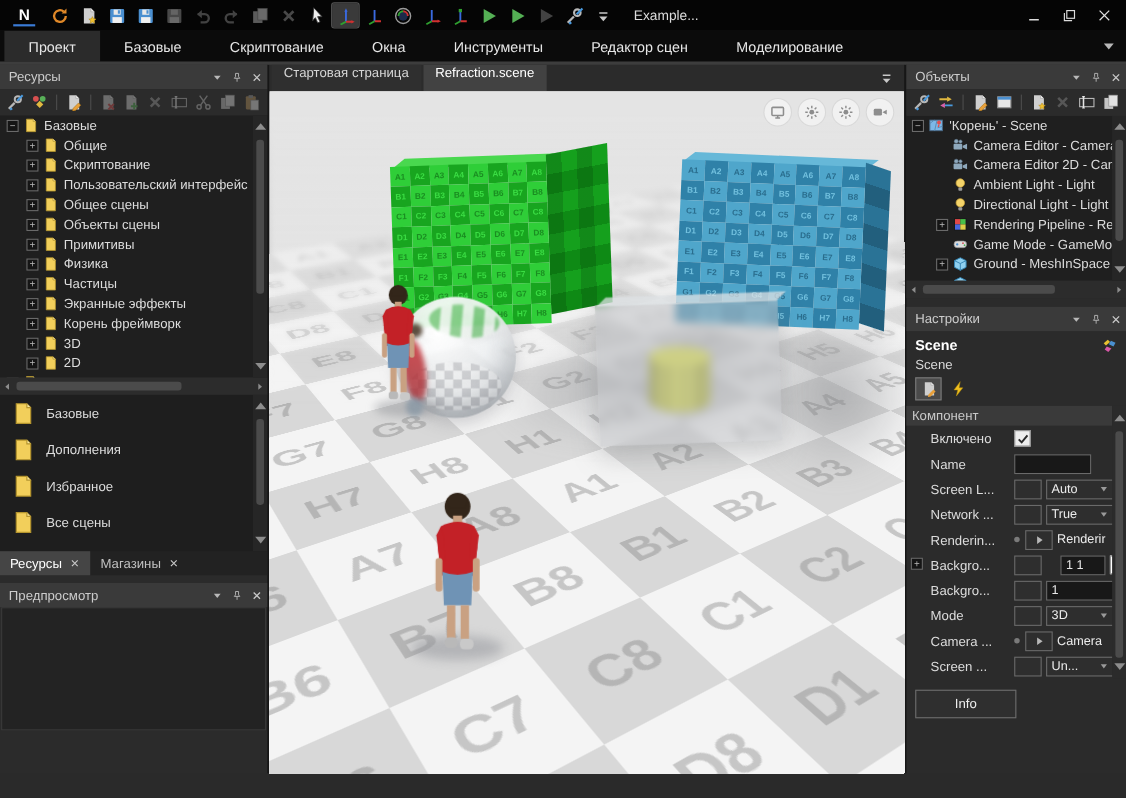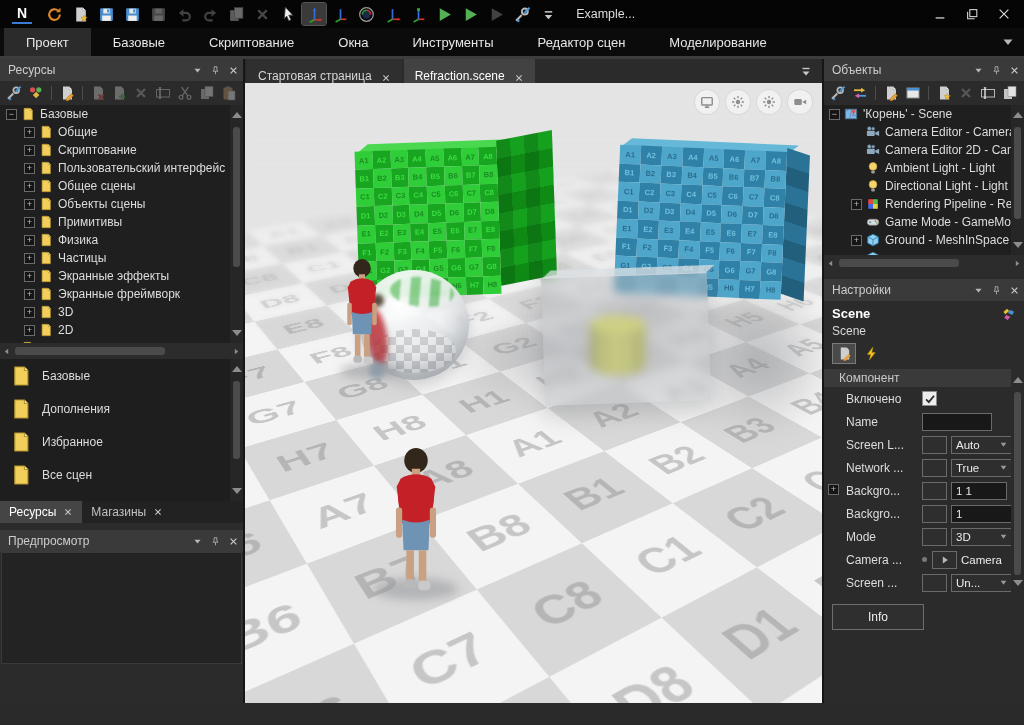--- a/index.html
+++ b/index.html
@@ -74,21 +74,21 @@
   .ltabs{height:22px;background:#222;display:flex;align-items:stretch;}
   .ltab{display:flex;align-items:center;padding:0 9px;color:#c0c0c0;font-size:12px;gap:7px;}
   .ltab.active{background:#454545;color:#fff;}
   .ltab .ic{width:10px;height:10px;}
 
   .prevhead{margin-top:7px;}
   .prevbody{height:112px;background:#232323;border:1px solid #3a3a3a;margin:0 1px;}
 
   
   .ctabs{height:24px;background:#2b2b2b;display:flex;align-items:stretch;flex:none;padding-left:2px;}
-  .ctab{display:flex;align-items:flex-end;gap:9px;padding:0 11px;color:#d6d6d6;font-size:12px;background:#2f2f2f;margin-right:2px;}
+  .ctab{display:flex;align-items:flex-start;gap:9px;padding:0 11px;color:#d6d6d6;font-size:12px;background:#2f2f2f;margin-right:2px;flex-direction:column;}
   .ctab.active{background:#424242;color:#fff;}
   .ctab .ic{width:10px;height:10px;}
   .ctabs .overflow{margin-left:auto;display:flex;align-items:center;padding-right:8px;}
 
   
   .viewport{flex:1;position:relative;overflow:hidden;background:#e4e4e4;}
   .ground{position:absolute;left:50%;top:58%;width:1700px;height:1700px;
     transform:translate(-50%,-50%) perspective(760px) rotateX(57deg) rotateZ(-33deg);
     background:repeating-conic-gradient(#d8d8d8 0 25%,#f4f4f4 0 50%) 0 0/200px 200px;}
   .glabel{position:absolute;width:100px;height:100px;display:flex;align-items:center;justify-content:center;
@@ -152,21 +152,21 @@
   .props{position:relative;}
   .scene-type{display:flex;align-items:center;padding:5px 8px 0 8px;}
   .scene-type b{color:#fff;font-size:13px;flex:1;}
   .scene-type .ic{width:15px;height:15px;}
   .scene-inst{color:#d8d8d8;font-size:12px;padding:3px 8px 2px 8px;}
   .ptabbtns{display:flex;gap:3px;padding:3px 8px 5px 8px;}
   .ptabbtn{width:24px;height:21px;display:flex;align-items:center;justify-content:center;border:1px solid transparent;}
   .ptabbtn.sel{background:#4a4a4a;border-color:#7a7a7a;}
   .ptabbtn .ic{width:15px;height:15px;}
   .sechead{height:18px;background:#3a3a3a;color:#c8c8c8;font-size:12px;display:flex;align-items:center;
-    padding-left:15px;margin-right:13px;}
+    padding-left:5px;margin-right:13px;}
   .prow{height:23px;display:flex;align-items:center;position:relative;padding-left:22px;margin-right:13px;}
   .prow .plabel{width:62px;flex:none;color:#dcdcdc;font-size:12px;white-space:nowrap;overflow:hidden;}
   .prow .pexp{position:absolute;left:4px;top:5px;width:11px;height:11px;border:1px solid #6a6a6a;background:#151515;
     color:#bbb;font-size:9px;line-height:9px;text-align:center;}
   .pctrl{display:flex;align-items:center;gap:4px;flex:1;padding-left:14px;}
   .pcheck{width:15px;height:15px;background:#ededed;border:1px solid #8a8a8a;display:flex;align-items:center;justify-content:center;}
   .pcheck .ic{width:12px;height:12px;}
   .ptext{height:18px;background:#181818;border:1px solid #6a6a6a;color:#e8e8e8;font-size:11.5px;
     display:flex;align-items:center;padding:0 4px;}
   .psq{width:25px;height:18px;background:#2e2e2e;border:1px solid #6a6a6a;display:flex;align-items:center;justify-content:center;}
@@ -629,21 +629,21 @@
             <span>Экранные эффекты</span>
           </div>
           <div class="trow" style="padding-left: 24px;">
             <span class="texp">+</span>
             <span class="ic">
               <svg viewBox="0 0 16 16" fill="none">
                 <path d="M3.5 1.5h7L13 4v10.5H3.5z" fill="#f2cf5b" stroke="#b5952e" stroke-width=".8"></path>
                 <path d="M10.5 1.5V4H13" fill="#f8e9a8" stroke="#b5952e" stroke-width=".8"></path>
               </svg>
             </span>
-            <span>Экранные фреймворк</span>
+            <span>Корень фреймворк</span>
           </div>
           <div class="trow" style="padding-left: 24px;">
             <span class="texp">+</span>
             <span class="ic">
               <svg viewBox="0 0 16 16" fill="none">
                 <path d="M3.5 1.5h7L13 4v10.5H3.5z" fill="#f2cf5b" stroke="#b5952e" stroke-width=".8"></path>
                 <path d="M10.5 1.5V4H13" fill="#f8e9a8" stroke="#b5952e" stroke-width=".8"></path>
               </svg>
             </span>
             <span>3D</span>
@@ -723,21 +723,21 @@
             </span>
             <span>Избранное</span>
           </div>
           <div class="fitem">
             <span class="ic">
               <svg viewBox="0 0 16 16" fill="none">
                 <path d="M3.5 1.5h7L13 4v10.5H3.5z" fill="#f2cf5b" stroke="#b5952e" stroke-width=".8"></path>
                 <path d="M10.5 1.5V4H13" fill="#f8e9a8" stroke="#b5952e" stroke-width=".8"></path>
               </svg>
             </span>
-            <span>Все сцен</span>
+            <span>Все сцены</span>
           </div>
           <div class="vscroll">
             <span class="ic">
               <svg viewBox="0 0 16 16" fill="none">
                 <path d="M3 11l5-6 5 6z" fill="#8d8d8d"></path>
               </svg>
             </span>
             <div class="thumb" style="height: 78px;"></div>
             <span class="ic" style="margin-top: auto;">
               <svg viewBox="0 0 16 16" fill="none">
@@ -1495,25 +1495,39 @@
                 <span>True</span>
                 <span class="ic">
                   <svg viewBox="0 0 16 16" fill="none">
                     <path d="M3 5h10L8 12z" fill="#9a9a9a"></path>
                   </svg>
                 </span>
               </span>
             </span>
           </div>
           <div class="prow">
+            <span class="plabel">Renderin...</span>
+            <span class="pctrl">
+              <span class="pdot"></span>
+              <span class="psq">
+                <span class="ic">
+                  <svg viewBox="0 0 16 16" fill="none">
+                    <path d="M4.5 2.5l8 5.5-8 5.5z" fill="#b8b8b8"></path>
+                  </svg>
+                </span>
+              </span>
+              <span class="pval">Renderir</span>
+            </span>
+          </div>
+          <div class="prow">
             <span class="pexp">+</span>
             <span class="plabel">Backgro...</span>
             <span class="pctrl">
               <span class="psq"></span>
-              <span class="ptext" style="width: 56px;">1 1</span>
+              <span class="ptext" style="width: 41px; margin-left: 13px;">1 1</span>
               <span class="pswatch" style="background: rgb(255, 255, 255);"></span>
             </span>
           </div>
           <div class="prow">
             <span class="plabel">Backgro...</span>
             <span class="pctrl">
               <span class="psq"></span>
               <span class="ptext" style="width: 62px;">1</span>
             </span>
           </div>

